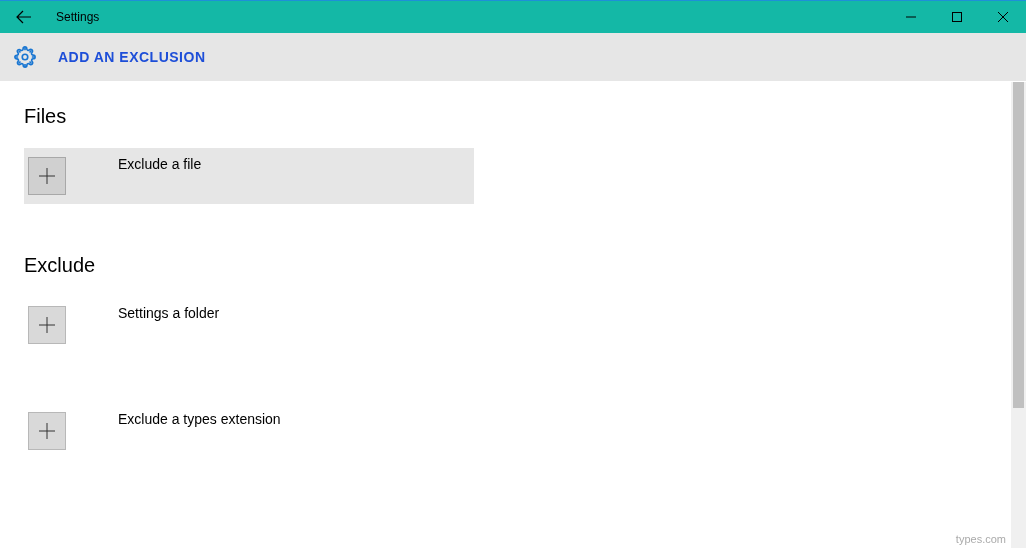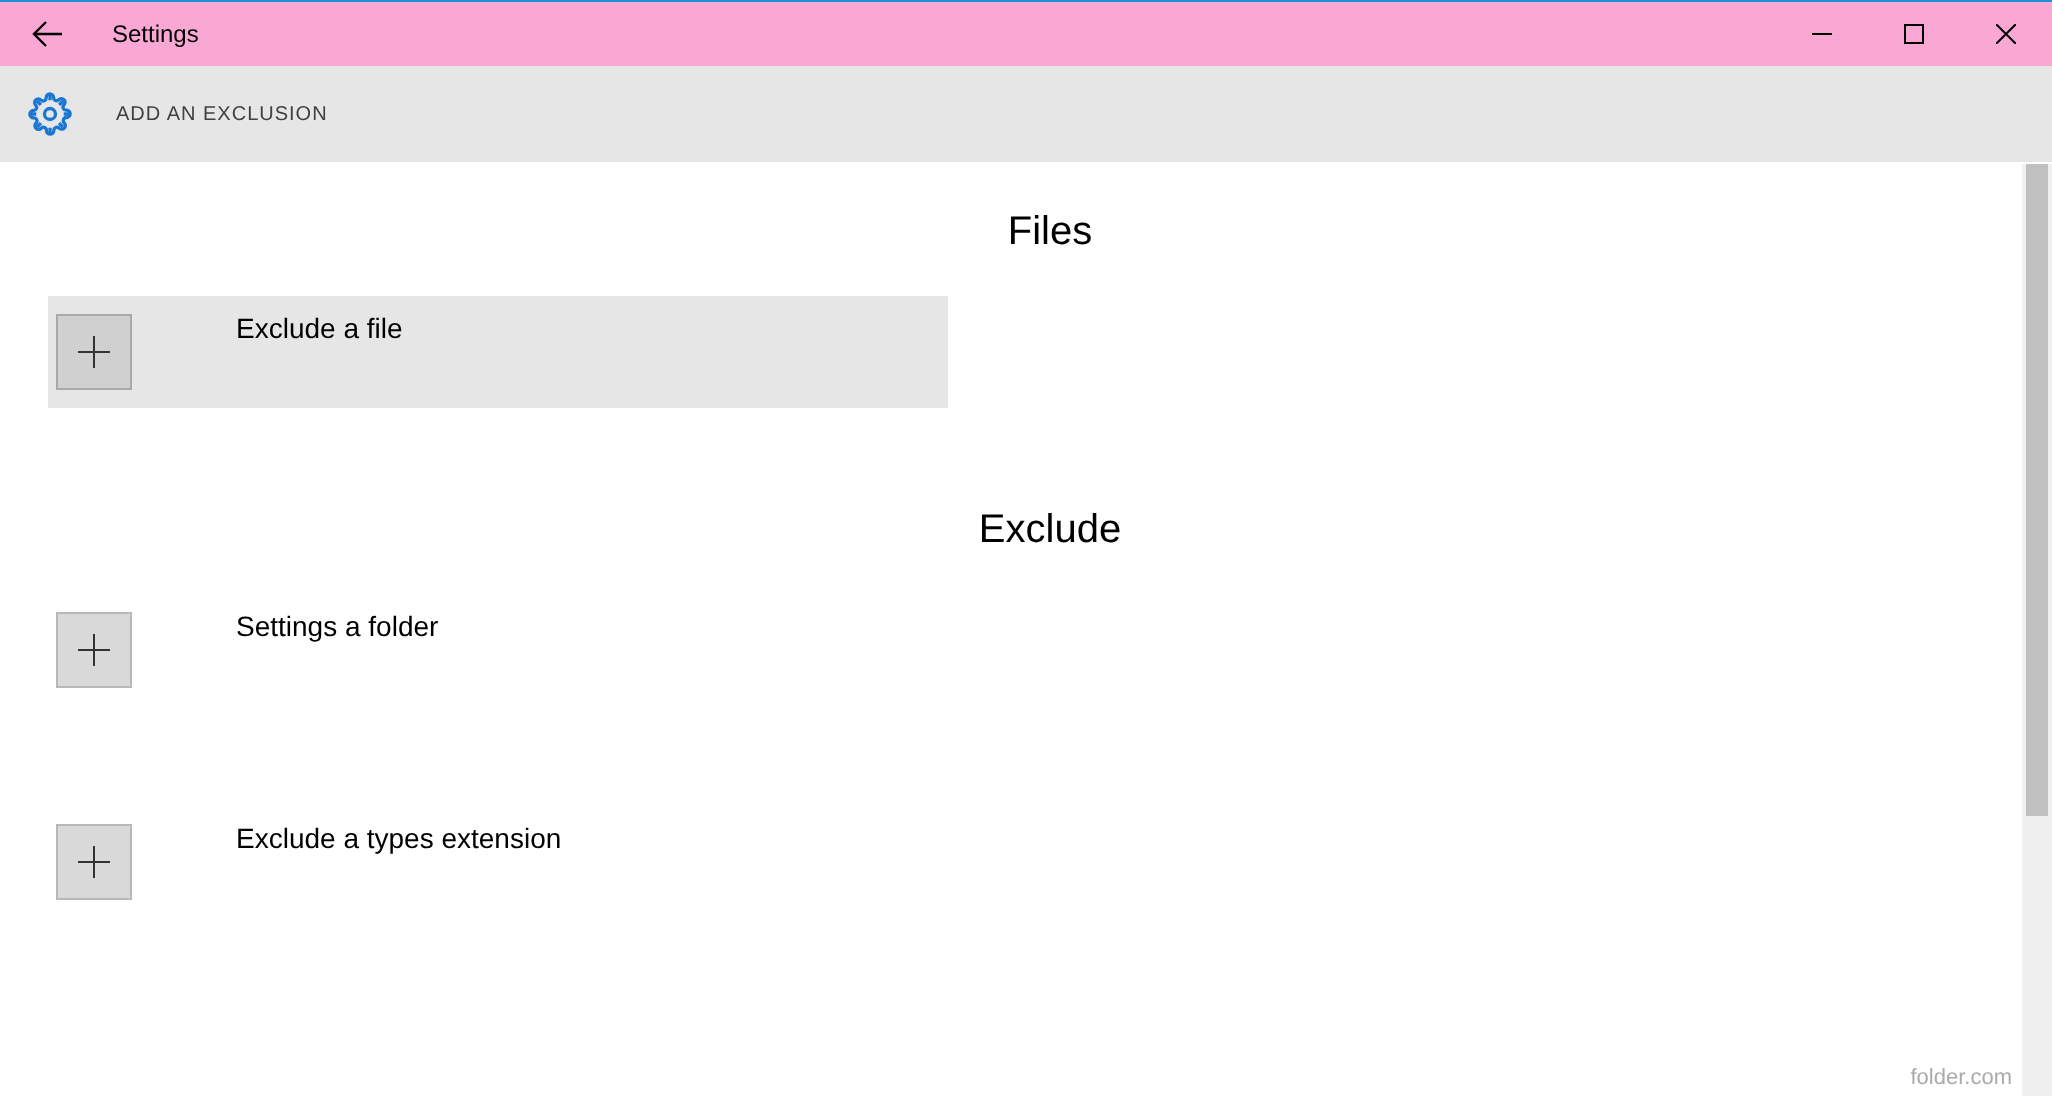--- a/index.html
+++ b/index.html
@@ -11,21 +11,21 @@
     body {
       width: 1026px;
       height: 548px;
       background: #ffffff;
       overflow: hidden;
       position: relative;
       border-top: 1px solid #1e90d8;
     }
     .titlebar {
       height: 32px;
-      background: #f9a8d4;
+      background: #14b8a6;
       display: flex;
       align-items: center;
       justify-content: space-between;
     }
     .titlebar-left {
       display: flex;
       align-items: center;
       height: 100%;
     }
     .back-btn {
@@ -68,34 +68,33 @@
       align-items: center;
       padding-left: 14px;
     }
     .gear-icon {
       width: 22px;
       height: 22px;
       color: #1976d2;
       margin-right: 22px;
     }
     .page-title {
-      font-size: 10px;
-      font-weight: 400;
+      font-size: 14px;
+      font-weight: 700;
       letter-spacing: 0.5px;
-      color: #404040;
+      color: #1d4ed8;
     }
     .content {
       padding: 24px 0 0 24px;
       height: calc(100% - 80px);
       overflow-y: auto;
       position: relative;
     }
     .section {
       margin-bottom: 50px;
-      text-align: center;
     }
     .section-heading {
       font-size: 20px;
       font-weight: 400;
       color: #000;
       margin-bottom: 20px;
     }
     .exclusion-button {
       display: flex;
       align-items: center;
@@ -238,13 +237,13 @@
       <div class="exclusion-label">Exclude a types extension</div>
     </div>
   </div>
 
 </div>
 
 <div class="scrollbar">
   <div class="scrollbar-thumb"></div>
 </div>
 
-<div class="watermark">folder.com</div>
+<div class="watermark">types.com</div>
 
 </body></html>

